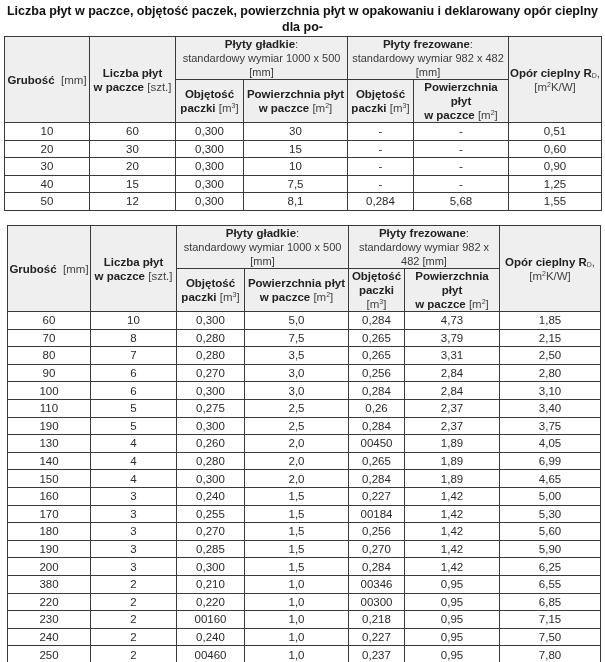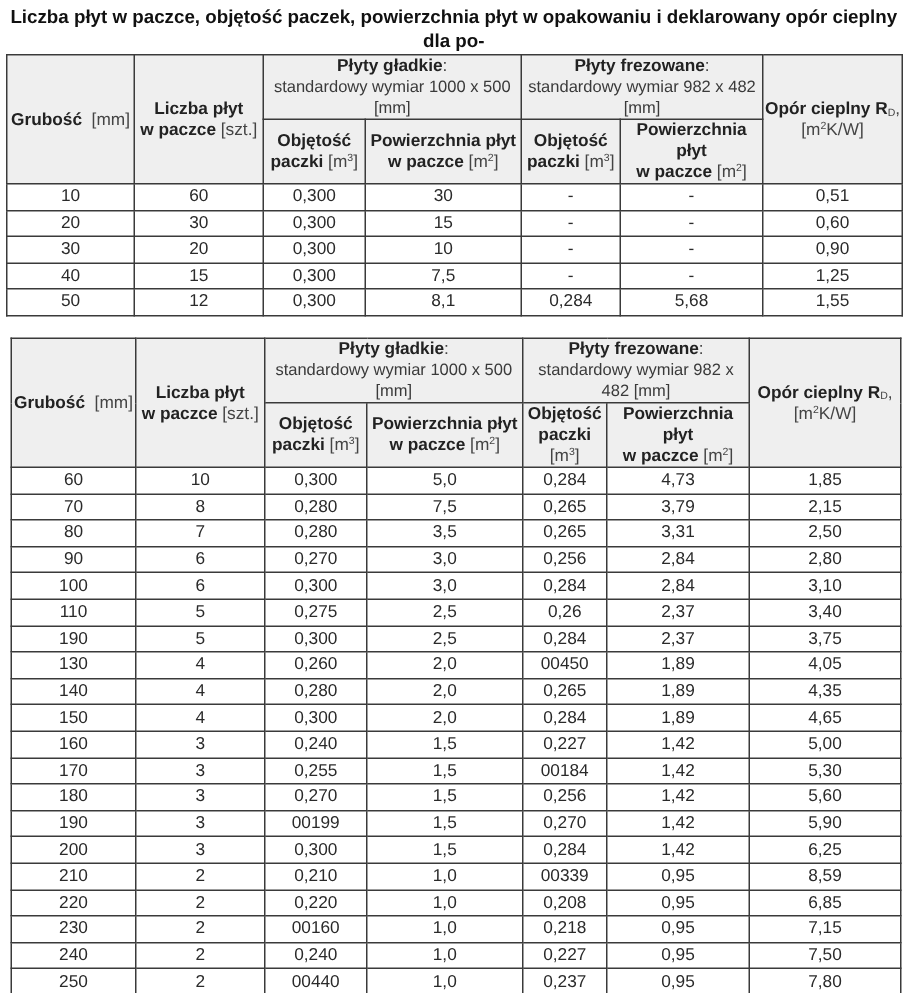--- a/index.html
+++ b/index.html
@@ -268,21 +268,21 @@
         <td>1,89</td>
         <td>4,05</td>
       </tr>
       <tr>
         <td>140</td>
         <td>4</td>
         <td>0,280</td>
         <td>2,0</td>
         <td>0,265</td>
         <td>1,89</td>
-        <td>4,35</td>
+        <td>6,99</td>
       </tr>
       <tr>
         <td>150</td>
         <td>4</td>
         <td>0,300</td>
         <td>2,0</td>
         <td>0,284</td>
         <td>1,89</td>
         <td>4,65</td>
       </tr>
@@ -309,50 +309,50 @@
         <td>3</td>
         <td>0,270</td>
         <td>1,5</td>
         <td>0,256</td>
         <td>1,42</td>
         <td>5,60</td>
       </tr>
       <tr>
         <td>190</td>
         <td>3</td>
-        <td>00199</td>
+        <td>0,285</td>
         <td>1,5</td>
         <td>0,270</td>
         <td>1,42</td>
         <td>5,90</td>
       </tr>
       <tr>
         <td>200</td>
         <td>3</td>
         <td>0,300</td>
         <td>1,5</td>
         <td>0,284</td>
         <td>1,42</td>
         <td>6,25</td>
       </tr>
       <tr>
-        <td>210</td>
+        <td>380</td>
         <td>2</td>
         <td>0,210</td>
         <td>1,0</td>
-        <td>00339</td>
-        <td>0,95</td>
-        <td>8,59</td>
+        <td>00346</td>
+        <td>0,95</td>
+        <td>6,55</td>
       </tr>
       <tr>
         <td>220</td>
         <td>2</td>
         <td>0,220</td>
         <td>1,0</td>
-        <td>0,208</td>
+        <td>00300</td>
         <td>0,95</td>
         <td>6,85</td>
       </tr>
       <tr>
         <td>230</td>
         <td>2</td>
         <td>00160</td>
         <td>1,0</td>
         <td>0,218</td>
         <td>0,95</td>
@@ -363,20 +363,20 @@
         <td>2</td>
         <td>0,240</td>
         <td>1,0</td>
         <td>0,227</td>
         <td>0,95</td>
         <td>7,50</td>
       </tr>
       <tr>
         <td>250</td>
         <td>2</td>
-        <td>00440</td>
+        <td>00460</td>
         <td>1,0</td>
         <td>0,237</td>
         <td>0,95</td>
         <td>7,80</td>
       </tr>
     </tbody>
 </table>
 
 </body></html>

